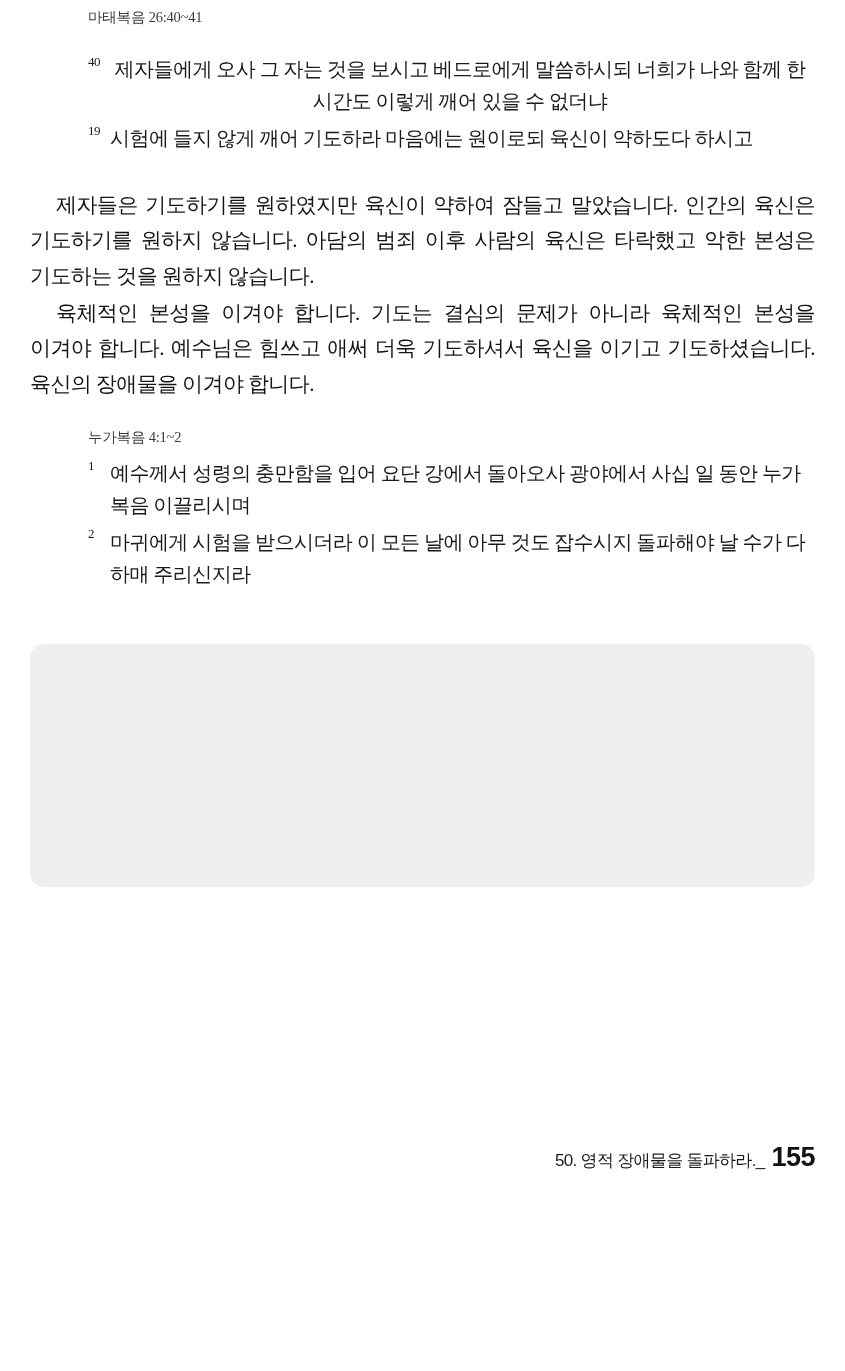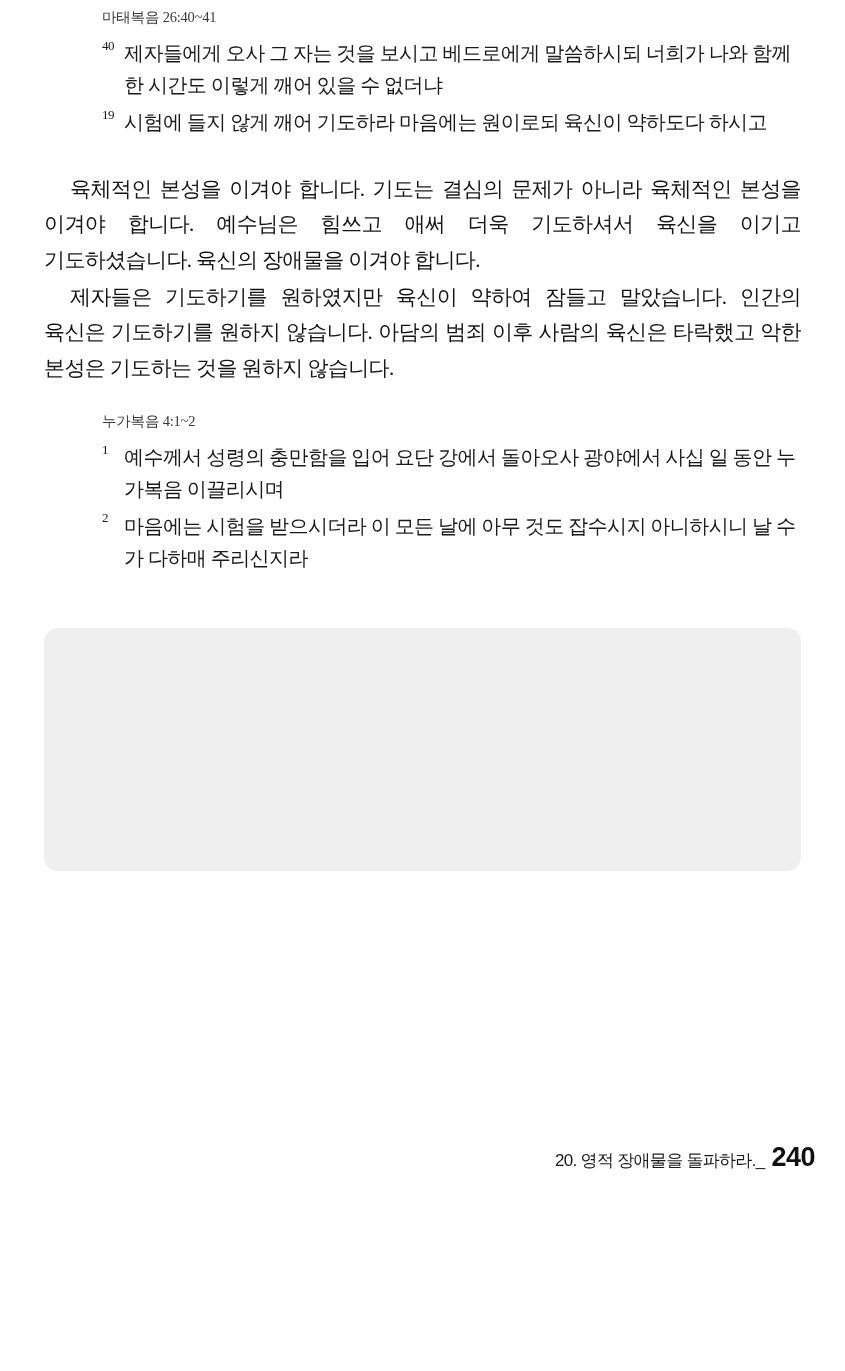--- a/index.html
+++ b/index.html
@@ -13,21 +13,21 @@
     font-family: "Liberation Serif", "DejaVu Serif", serif;
     color: #111111;
     position: relative;
     overflow: hidden;
   }
   .page {
     position: relative;
     width: 845px;
     height: 1199px;
     box-sizing: border-box;
-    padding: 0 44px;
+    padding: 0 30px;
   }
 
   
   .scripture {
     margin: 0;
     padding: 0;
   }
   .scripture-ref {
     font-size: 14.5px;
     color: #3a3a3a;
@@ -124,49 +124,49 @@
 </style>
 </head>
 <body>
 
 <div class="page">
 
   <div class="spacer-top"></div>
 
   <div class="scripture">
     <div class="scripture-ref">마태복음 26:40~41</div>
-    <div class="verse" style="margin-top:10px;">
+    <div class="verse" style="margin-top:26px;text-align:center;">
       <span class="vnum">40</span>
       <span class="vtext">제자들에게 오사 그 자는 것을 보시고 베드로에게 말씀하시되 너희가 나와 함께 한 시간도 이렇게 깨어 있을 수 없더냐</span>
     </div>
     <div class="verse" style="margin-top:4px;">
       <span class="vnum">19</span>
       <span class="vtext">시험에 들지 않게 깨어 기도하라 마음에는 원이로되 육신이 약하도다 하시고</span>
     </div>
   </div>
 
   <div class="para-block">
+    <p class="body-para">제자들은 기도하기를 원하였지만 육신이 약하여 잠들고 말았습니다. 인간의 육신은 기도하기를 원하지 않습니다. 아담의 범죄 이후 사람의 육신은 타락했고 악한 본성은 기도하는 것을 원하지 않습니다.</p>
     <p class="body-para">육체적인 본성을 이겨야 합니다. 기도는 결심의 문제가 아니라 육체적인 본성을 이겨야 합니다. 예수님은 힘쓰고 애써 더욱 기도하셔서 육신을 이기고 기도하셨습니다. 육신의 장애물을 이겨야 합니다.</p>
-    <p class="body-para">제자들은 기도하기를 원하였지만 육신이 약하여 잠들고 말았습니다. 인간의 육신은 기도하기를 원하지 않습니다. 아담의 범죄 이후 사람의 육신은 타락했고 악한 본성은 기도하는 것을 원하지 않습니다.</p>
   </div>
 
 
   <div class="scripture" style="margin-top:26px;">
     <div class="scripture-ref">누가복음 4:1~2</div>
     <div class="verse" style="margin-top:10px;">
       <span class="vnum">1</span>
       <span class="vtext">예수께서 성령의 충만함을 입어 요단 강에서 돌아오사 광야에서 사십 일 동안 누가복음 이끌리시며</span>
     </div>
     <div class="verse" style="margin-top:4px;">
       <span class="vnum">2</span>
-      <span class="vtext">마음에는 시험을 받으시더라 이 모든 날에 아무 것도 잡수시지 아니하시니 날 수가 다하매 주리신지라</span>
+      <span class="vtext">마귀에게 시험을 받으시더라 이 모든 날에 아무 것도 잡수시지 돌파해야 날 수가 다하매 주리신지라</span>
     </div>
   </div>
 
 
   <div class="memo-box"></div>
 
   <div class="footer">
-    <span class="footer-title">20. 영적 장애물을 돌파하라._</span>
-    <span class="footer-page">240</span>
+    <span class="footer-title">50. 영적 장애물을 돌파하라._</span>
+    <span class="footer-page">155</span>
   </div>
 
 </div>
 
 </body></html>

